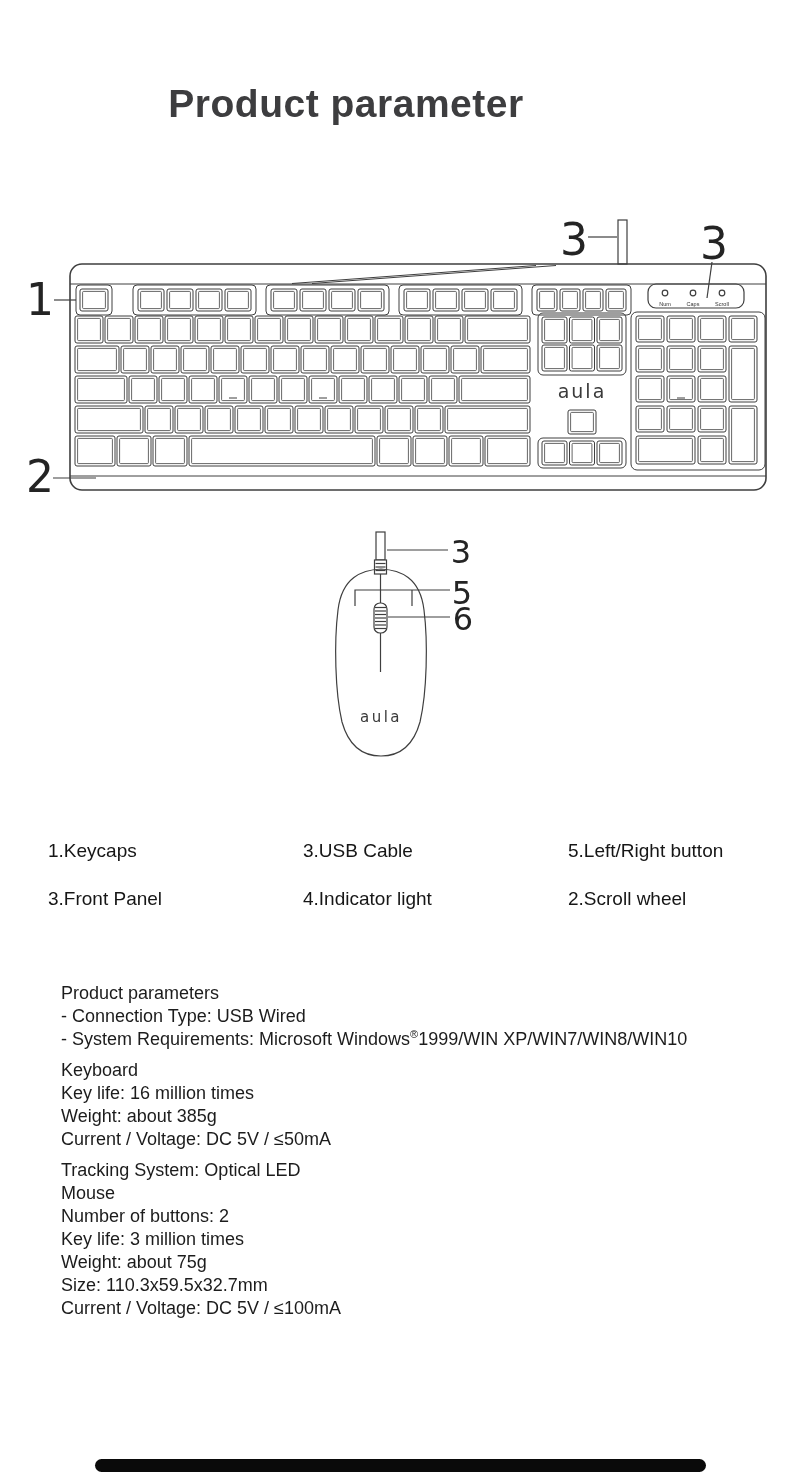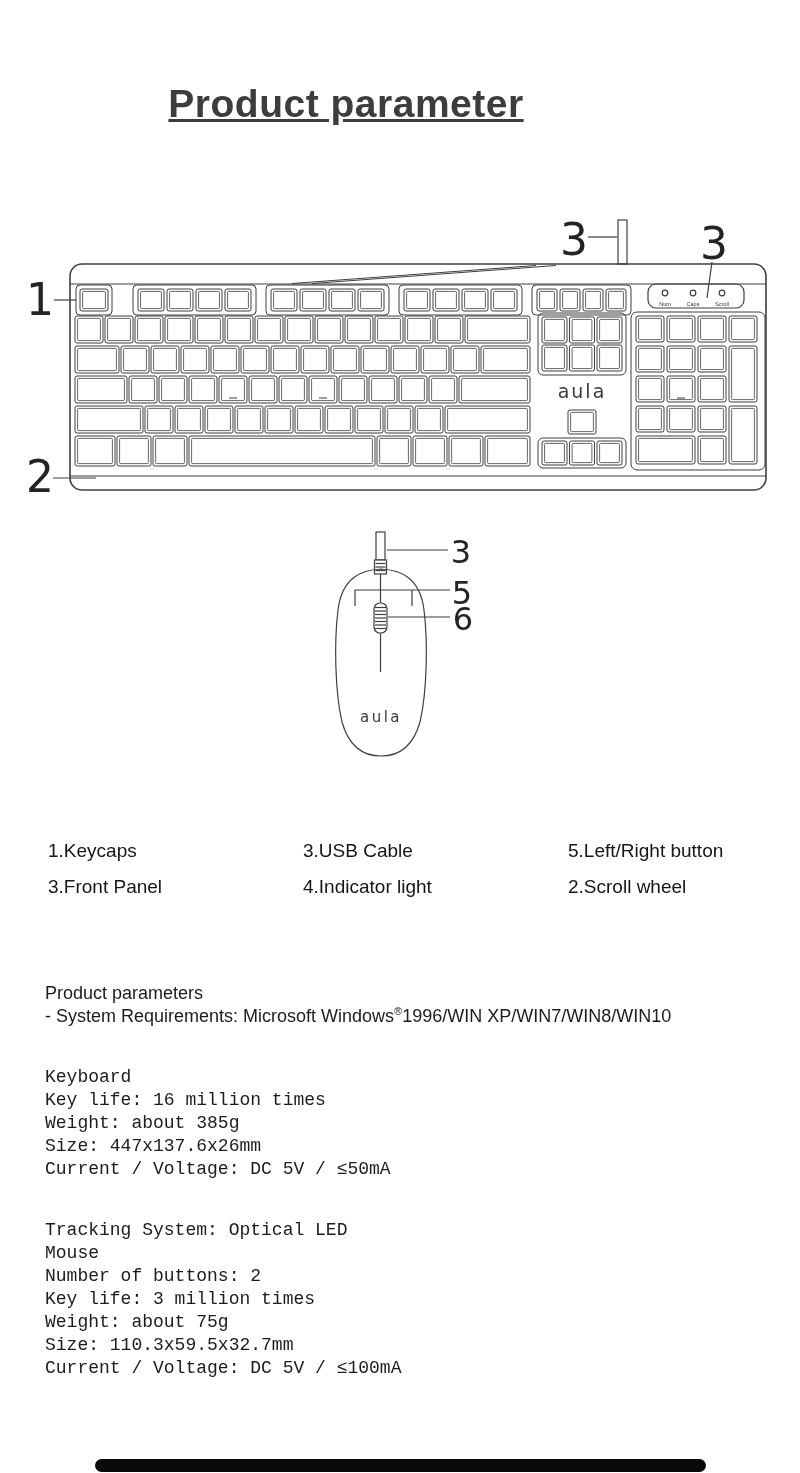--- a/index.html
+++ b/index.html
@@ -1,36 +1,36 @@
 <!DOCTYPE html>
 <html style="--ink: #1f1f1f; --line: #3f3f3f; --title: #3d3d3f; --bar: #0a0a0a;"><head>
 <meta charset="utf-8">
 <style>
   html,body{margin:0;padding:0;background:#fff;}
   #page{position:relative;width:800px;height:1473px;background:#ffffff;overflow:hidden;
         font-family:"Liberation Sans",sans-serif;color:var(--ink,#1f1f1f);}
   .abs{position:absolute;}
   #title{left:0;top:82px;width:692px;text-align:center;
-         font-size:39px;font-weight:bold;letter-spacing:.5px;color:var(--title,#3d3d3f);text-decoration:underline;}
+         font-size:39px;font-weight:bold;letter-spacing:.5px;color:var(--title,#3d3d3f);}
   svg text{font-family:"Liberation Sans",sans-serif;}
   .ln{fill:none;stroke:var(--line,#3f3f3f);stroke-width:1.2;}
   .lnw{fill:#fff;stroke:var(--line,#3f3f3f);stroke-width:1.2;}
   .co{font-family:"DejaVu Sans",sans-serif;font-size:44px;fill:#242424;text-anchor:middle;}
   .co-m{font-family:"DejaVu Sans",sans-serif;font-size:32px;fill:#242424;text-anchor:middle;}
   .ind-label{font-size:5.5px;fill:#333;text-anchor:middle;}
   .logo-kb{font-size:19px;letter-spacing:2px;fill:#3a3a3a;text-anchor:middle;
            font-family:"DejaVu Sans",sans-serif;}
   .logo-ms{font-size:15px;letter-spacing:2.5px;fill:#3a3a3a;text-anchor:middle;
            font-family:"DejaVu Sans",sans-serif;}
   #legend{left:48px;top:839px;width:720px;display:grid;
-          grid-template-columns:255px 265px 1fr;row-gap:12px;
+          grid-template-columns:255px 265px 1fr;row-gap:24px;
           font-size:19px;line-height:24px;color:#161616;}
-  #specs{left:45px;top:982px;width:720px;font-size:18px;line-height:23px;color:#1c1c1c;}
+  #specs{left:61px;top:982px;width:720px;font-size:18px;line-height:23px;color:#1c1c1c;}
   .spec-section{margin:0;}
-  .spec-section + .spec-section{margin-top:38px;font-family:Liberation Mono, monospace;}
+  .spec-section + .spec-section{margin-top:8px;}
   #specs sup{font-size:11px;line-height:0;}
   #footer-bar{left:95px;top:1459px;width:611px;height:13px;border-radius:7px;
               background:var(--bar,#0a0a0a);}
 </style>
 </head>
 <body>
 
 <div id="page">
 
   <div id="title" class="abs">Product parameter</div>
@@ -338,28 +338,28 @@
     <span>3.USB Cable</span>
     <span>5.Left/Right button</span>
     <span>3.Front Panel</span>
     <span>4.Indicator light</span>
     <span>2.Scroll wheel</span>
   </div>
 
   <div id="specs" class="abs">
     <div class="spec-section">
       <div>Product parameters</div>
-      <div><span>- System Requirements: Microsoft Windows</span><sup>®</sup><span>1996/WIN XP/WIN7/WIN8/WIN10</span></div>
+      <div>- Connection Type: USB Wired</div>
+      <div><span>- System Requirements: Microsoft Windows</span><sup>®</sup><span>1999/WIN XP/WIN7/WIN8/WIN10</span></div>
     </div>
 
     <div class="spec-section">
       <div>Keyboard</div>
       <div>Key life: 16 million times</div>
       <div>Weight: about 385g</div>
-      <div>Size: 447x137.6x26mm</div>
       <div>Current / Voltage: DC 5V / ≤50mA</div>
     </div>
 
     <div class="spec-section">
       <div>Tracking System: Optical LED</div>
       <div>Mouse</div>
       <div>Number of buttons: 2</div>
       <div>Key life: 3 million times</div>
       <div>Weight: about 75g</div>
       <div>Size: 110.3x59.5x32.7mm</div>

